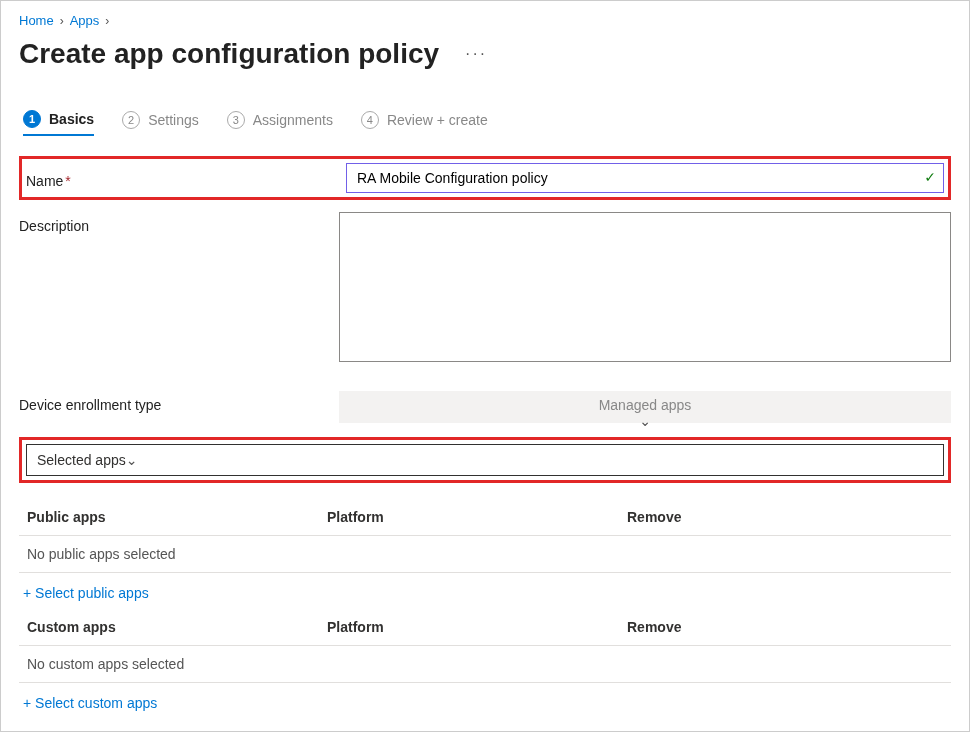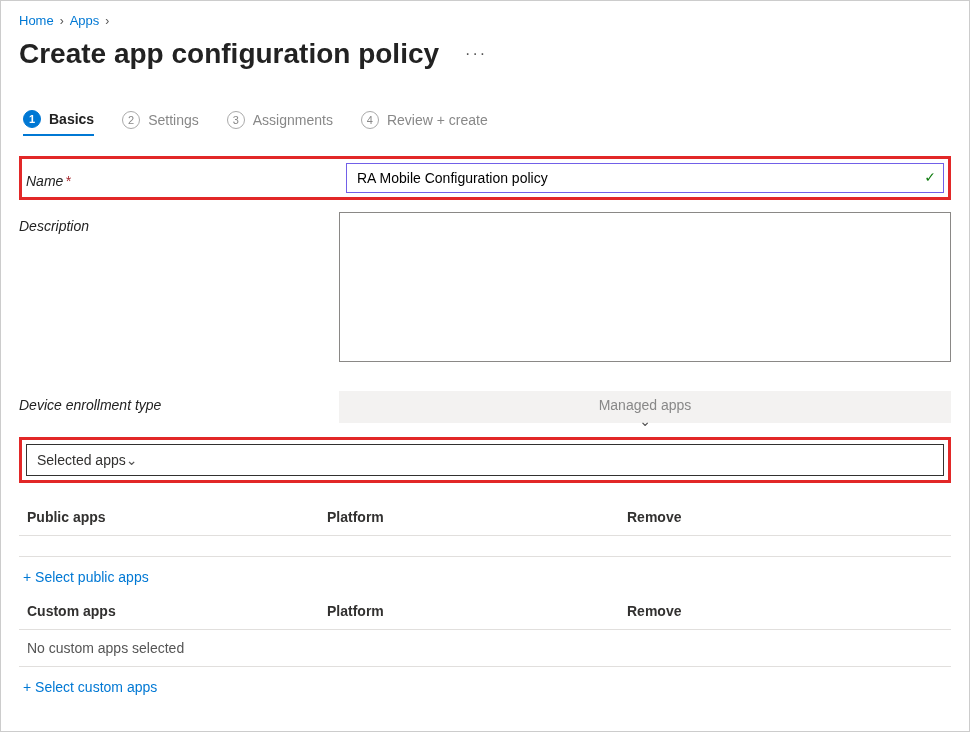--- a/index.html
+++ b/index.html
@@ -19,21 +19,21 @@
     .page-title-row { display: flex; align-items: center; gap: 26px; padding: 4px 0 40px 0; }
     h1.page-title { font-size: 28px; font-weight: 600; color: #222; }
     .ellipsis { color: #555; letter-spacing: 2px; cursor: pointer; font-size: 16px; }
     .tabs { display: flex; gap: 28px; align-items: center; padding-left: 4px; }
     .tab { display: flex; align-items: center; gap: 8px; padding-bottom: 6px; cursor: pointer; color: #888; }
     .tab .circle { width: 18px; height: 18px; border-radius: 50%; border: 1px solid #aaa; display: flex; align-items: center; justify-content: center; font-size: 11px; color: #888; }
     .tab.active { color: #222; font-weight: 600; border-bottom: 2px solid #0078d4; }
     .tab.active .circle { background: #0078d4; border-color: #0078d4; color: #fff; }
     .form-area { padding-top: 14px; }
     .form-row { display: flex; align-items: flex-start; padding: 8px 0; }
-    .form-label { width: 320px; padding-top: 6px; font-size: 14px; color: #222; font-style: italic; }
+    .form-label { width: 320px; padding-top: 6px; font-size: 14px; color: #222; }
     .form-label .req { color: #a4262c; margin-left: 2px; }
     .form-input-wrap { flex: 1; position: relative; }
     input.text-input {
       width: 100%; height: 30px; padding: 4px 30px 4px 10px;
       border: 1px solid #7160e8; font-size: 14px; outline: none;
     }
     .check-icon { position: absolute; right: 8px; top: 6px; color: #107c10; font-size: 14px; }
     textarea.desc { width: 100%; height: 150px; border: 1px solid #8a8886; padding: 8px; font-family: inherit; font-size: 14px; resize: none; outline: none; }
     .highlight-box { border: 3px solid #e22828; padding: 4px; margin: 6px 0 4px 0; }
     .highlight-box .form-row { padding: 0; align-items: center; }
@@ -131,20 +131,21 @@
     </div>
   </div>
 
   <div class="table-area">
     <div class="tbl-header">
       <div class="col1">Public apps</div>
       <div class="col2">Platform</div>
       <div class="col3">Remove</div>
     </div>
     <div class="tbl-row">
+      <div class="col1">No public apps selected</div>
       <div class="col2"></div>
         <div class="col3"></div>
     </div>
     <span class="link-btn">+ Select public apps</span>
   </div>
 
   <div class="table-area" style="margin-top:0">
     <div class="tbl-header">
       <div class="col1">Custom apps</div>
       <div class="col2">Platform</div>

